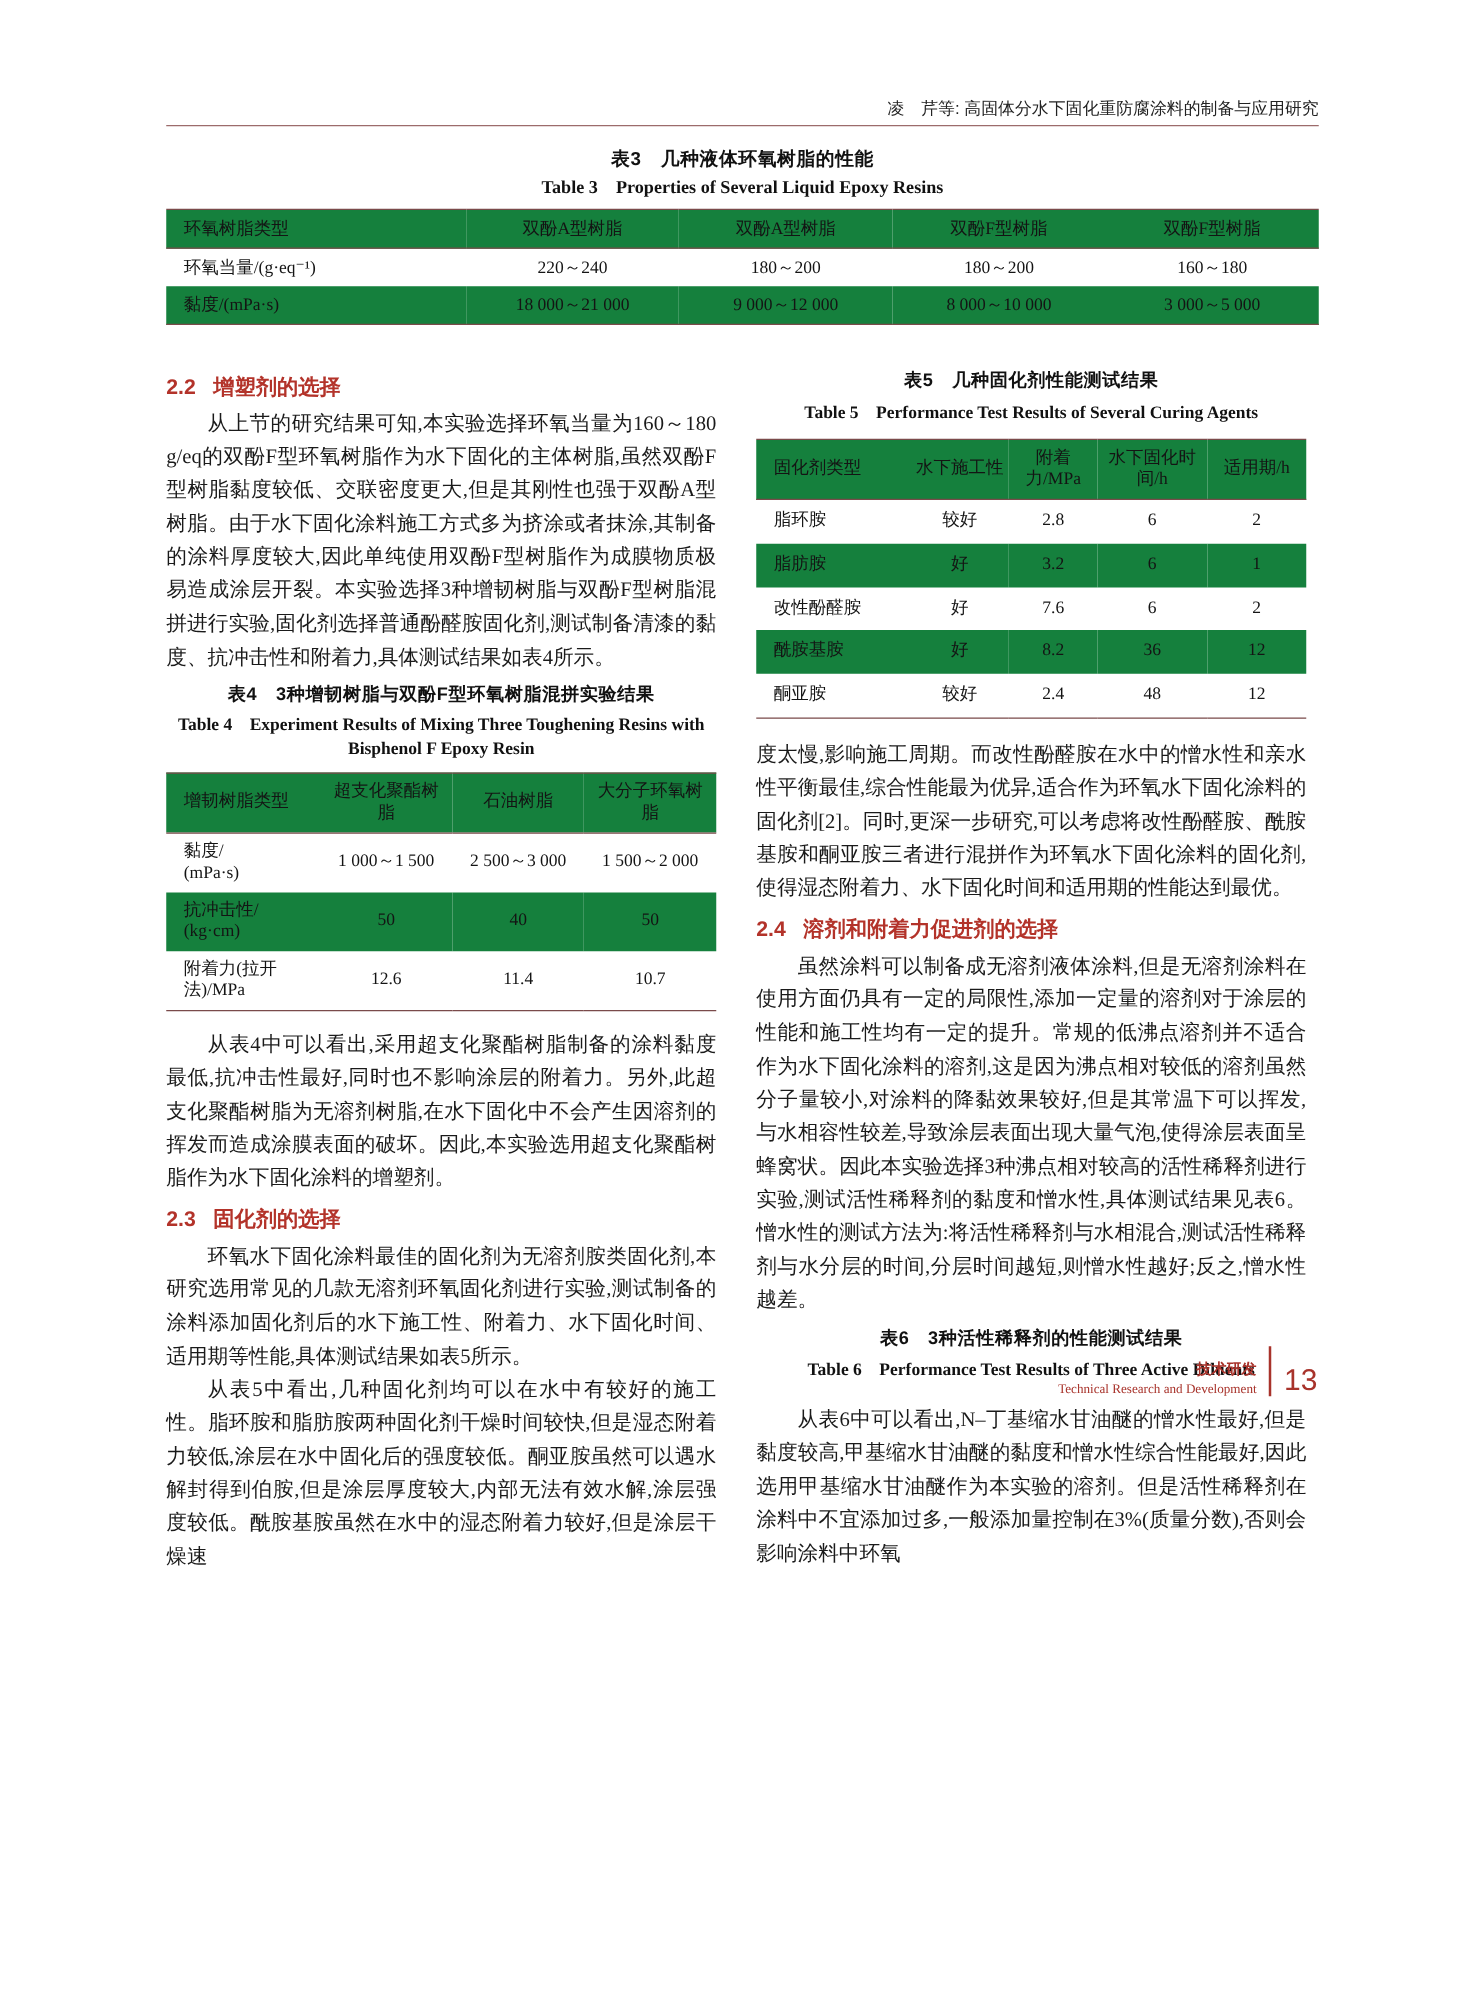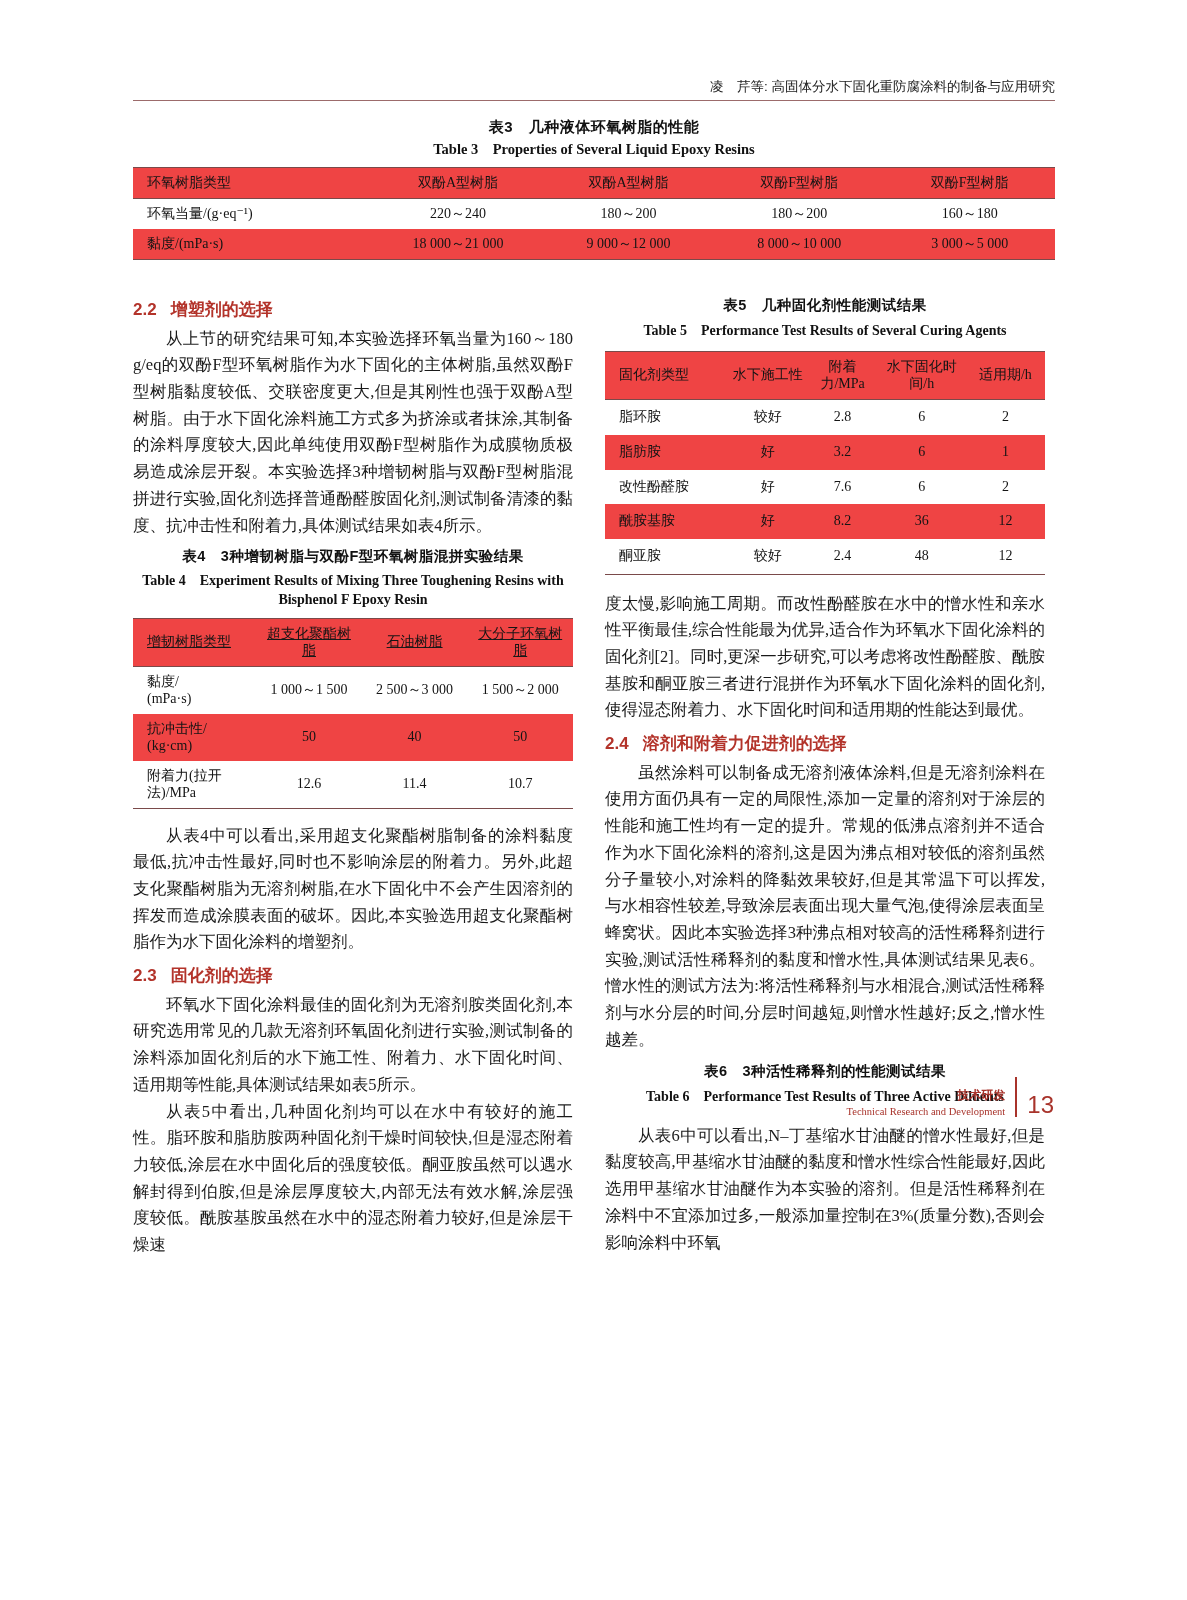--- a/index.html
+++ b/index.html
@@ -33,21 +33,21 @@
   }
   .cap-en{
     text-align:center;font-size:14.5px;font-weight:bold;color:#111;
     font-family:"Liberation Serif","DejaVu Serif",serif;margin-top:3px;
   }
   table{border-collapse:collapse;width:100%;}
   .tbl td,.tbl th{
     font-size:14px;padding:6px 4px;text-align:center;color:#141414;
   }
   .tbl .lead{text-align:left;padding-left:14px;}
-  .band{background:#ef4444;}
+  .band{background:#15803d;}
   .tbl-top-line{border-top:1.6px solid #7a4a4a;}
   .tbl-bot-line{border-bottom:1.6px solid #7a4a4a;}
   
   .col{
     position:absolute;top:290px;width:440px;
     font-size:16.5px;line-height:1.62;text-align:justify;
   }
   .col-left{left:133px;}
   .col-right{left:605px;}
   .sec-h{
@@ -113,21 +113,21 @@
     <div class="sec-h">
       <span class="num">2.2</span><span>增塑剂的选择</span>
     </div>
     <p class="body">从上节的研究结果可知,本实验选择环氧当量为160～180 g/eq的双酚F型环氧树脂作为水下固化的主体树脂,虽然双酚F型树脂黏度较低、交联密度更大,但是其刚性也强于双酚A型树脂。由于水下固化涂料施工方式多为挤涂或者抹涂,其制备的涂料厚度较大,因此单纯使用双酚F型树脂作为成膜物质极易造成涂层开裂。本实验选择3种增韧树脂与双酚F型树脂混拼进行实验,固化剂选择普通酚醛胺固化剂,测试制备清漆的黏度、抗冲击性和附着力,具体测试结果如表4所示。</p>
 
     <div class="tbl-block">
       <div class="cap-cn small">表4　3种增韧树脂与双酚F型环氧树脂混拼实验结果</div>
       <div class="cap-en small" style="line-height:1.35;">Table 4　Experiment Results of Mixing Three Toughening Resins with Bisphenol F Epoxy Resin</div>
       <table class="tbl" style="margin-top:8px;">
         <tbody>
-            <tr class="band tbl-top-line tbl-bot-line" style="height:46px;text-decoration:underline;">
+            <tr class="band tbl-top-line tbl-bot-line" style="height:46px;">
           <td class="lead" style="width:28%;">增韧树脂类型</td>
           <td style="width:24%;line-height:1.25;">超支化聚酯树脂</td>
           <td style="width:24%;">石油树脂</td>
           <td style="width:24%;line-height:1.25;">大分子环氧树脂</td>
         </tr>
         <tr style="height:46px;">
           <td class="lead" style="line-height:1.25;white-space:pre-line;">黏度/
 (mPa·s)</td>
           <td>1 000～1 500</td>
           <td>2 500～3 000</td>

